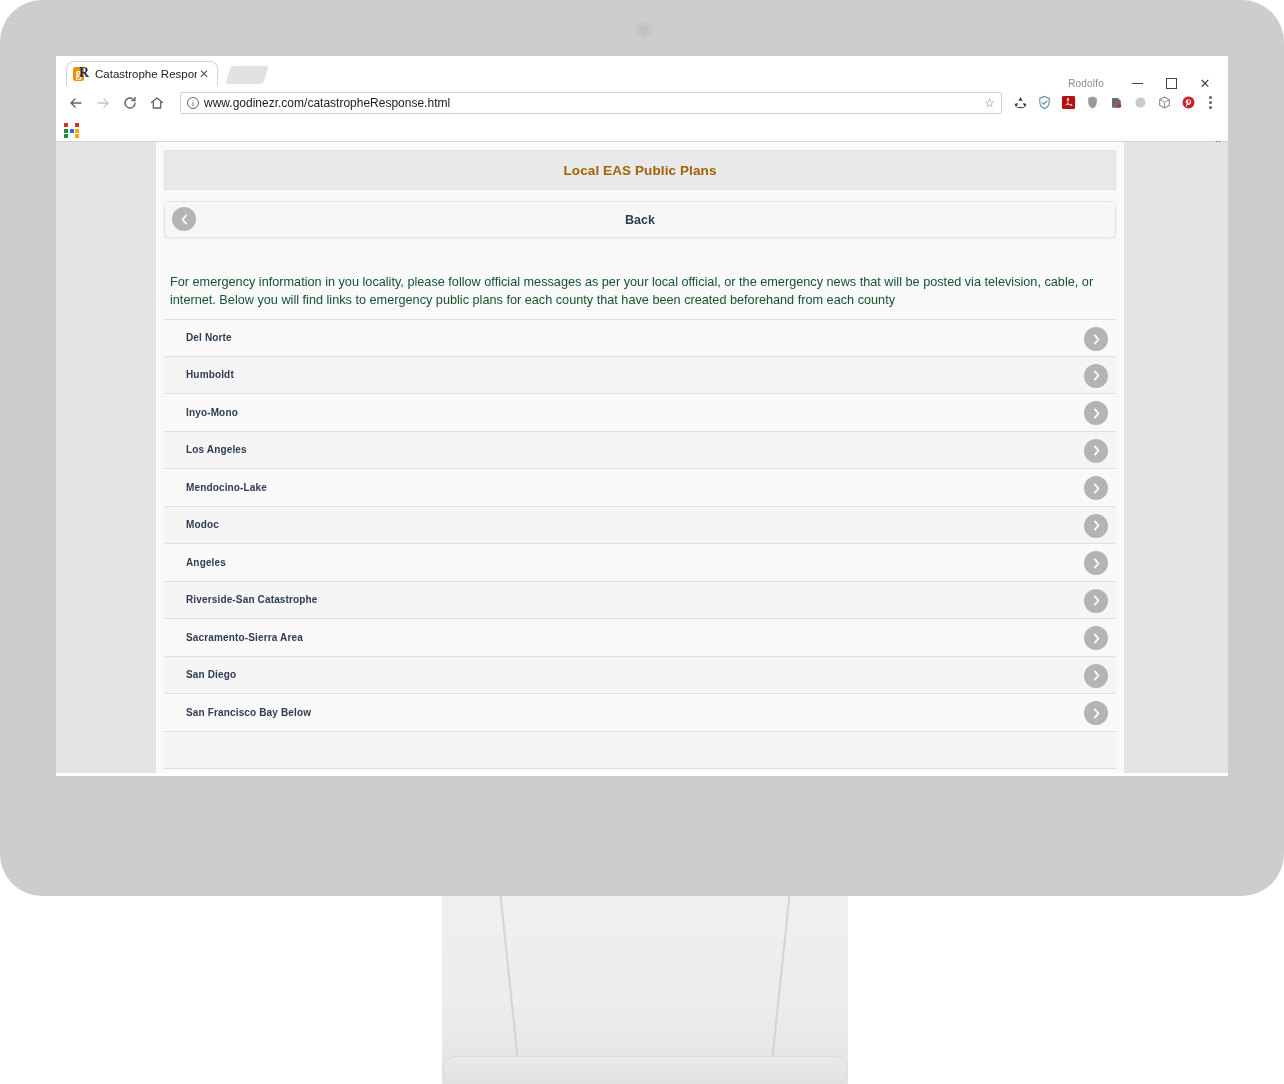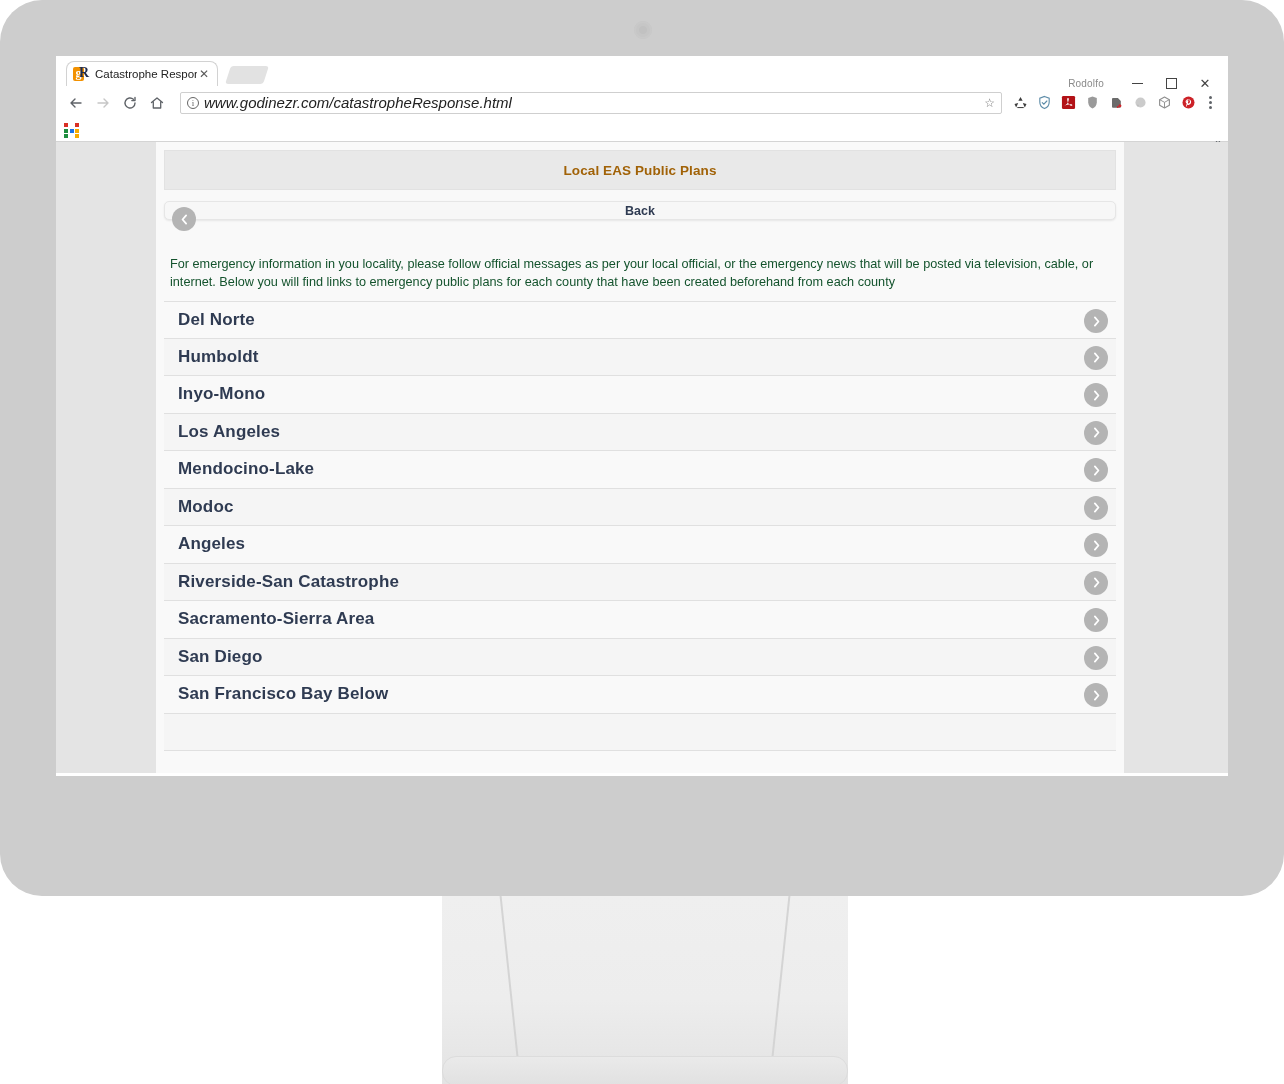--- a/index.html
+++ b/index.html
@@ -199,25 +199,24 @@
     width: 12px; height: 12px;
     border: 1px solid #666;
     border-radius: 50%;
     margin-right: 5px;
     flex: 0 0 auto;
     font: 9px/11px "Liberation Serif", serif;
     text-align: center;
     color: #666;
   }
   .url {
-    font-size: 15px;
+    font-size: 12px;
     color: #222222;
     white-space: nowrap;
     overflow: hidden;
-    font-style: italic;
   }
   .star {
     margin-left: auto;
     color: #777777;
     font-size: 12px;
     padding-left: 6px;
   }
 
   .ext-strip { display: flex; align-items: center; }
   .ext {
@@ -284,21 +283,21 @@
   }
   .page-title {
     font-size: 13.5px;
     font-weight: bold;
     color: #a16207;
     letter-spacing: .1px;
   }
 
   .back-bar {
     margin-top: 11px;
-    height: 19px;
+    height: 37px;
     background: #f7f7f7;
     border: 1px solid #e6e6e6;
     border-radius: 5px;
     box-shadow: 0 1px 2px rgba(0,0,0,.08);
     display: flex;
     align-items: center;
     justify-content: center;
     position: relative;
   }
   .back-label {
@@ -329,25 +328,25 @@
     border-bottom: 1px solid #e0e0e0;
     display: flex;
     align-items: center;
     padding: 0 6px 0 7px;
     position: relative;
     background: #f9f9f9;
   }
   .county-item:first-child { border-top: 1px solid #e0e0e0; }
   .county-item:nth-child(even) { background: #f5f5f5; }
   .county-name {
-    font-size: 17px;
+    font-size: 10px;
     font-weight: bold;
     color: #2f3b52;
     letter-spacing: .15px;
-    margin-left: 7px;
+    margin-left: 15px;
   }
   .county-chev {
     position: absolute;
     right: 8px; top: 7px;
   }
 </style>
 </head>
 <body>
 
 <div id="stage">

